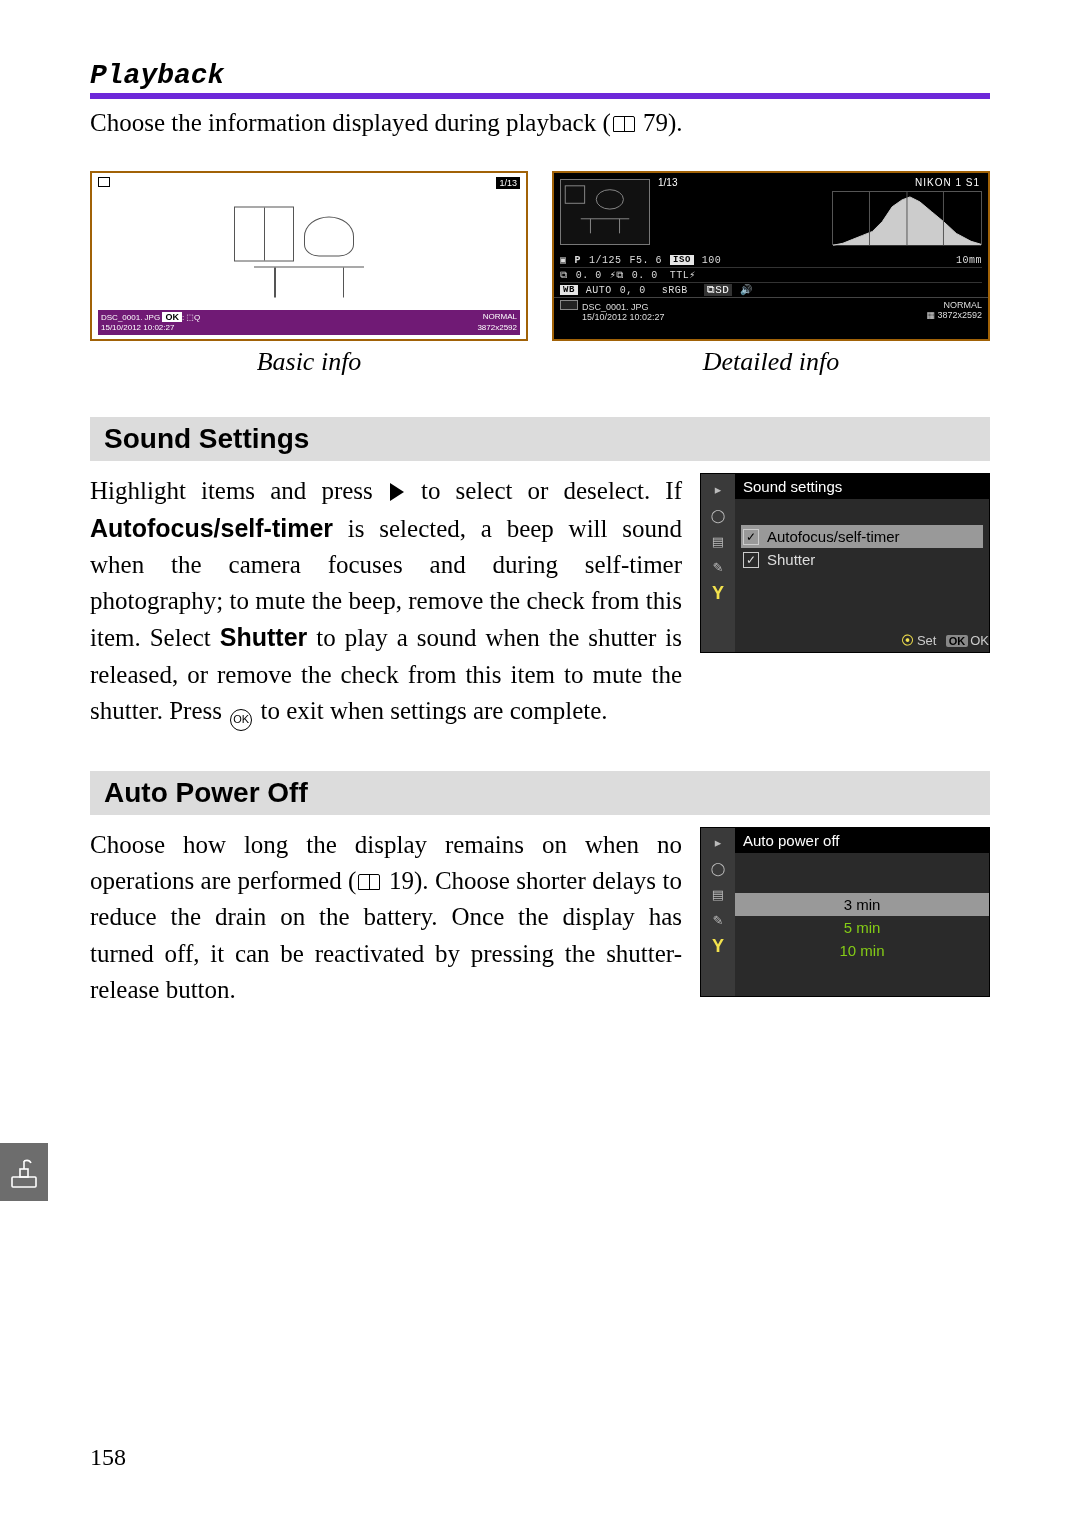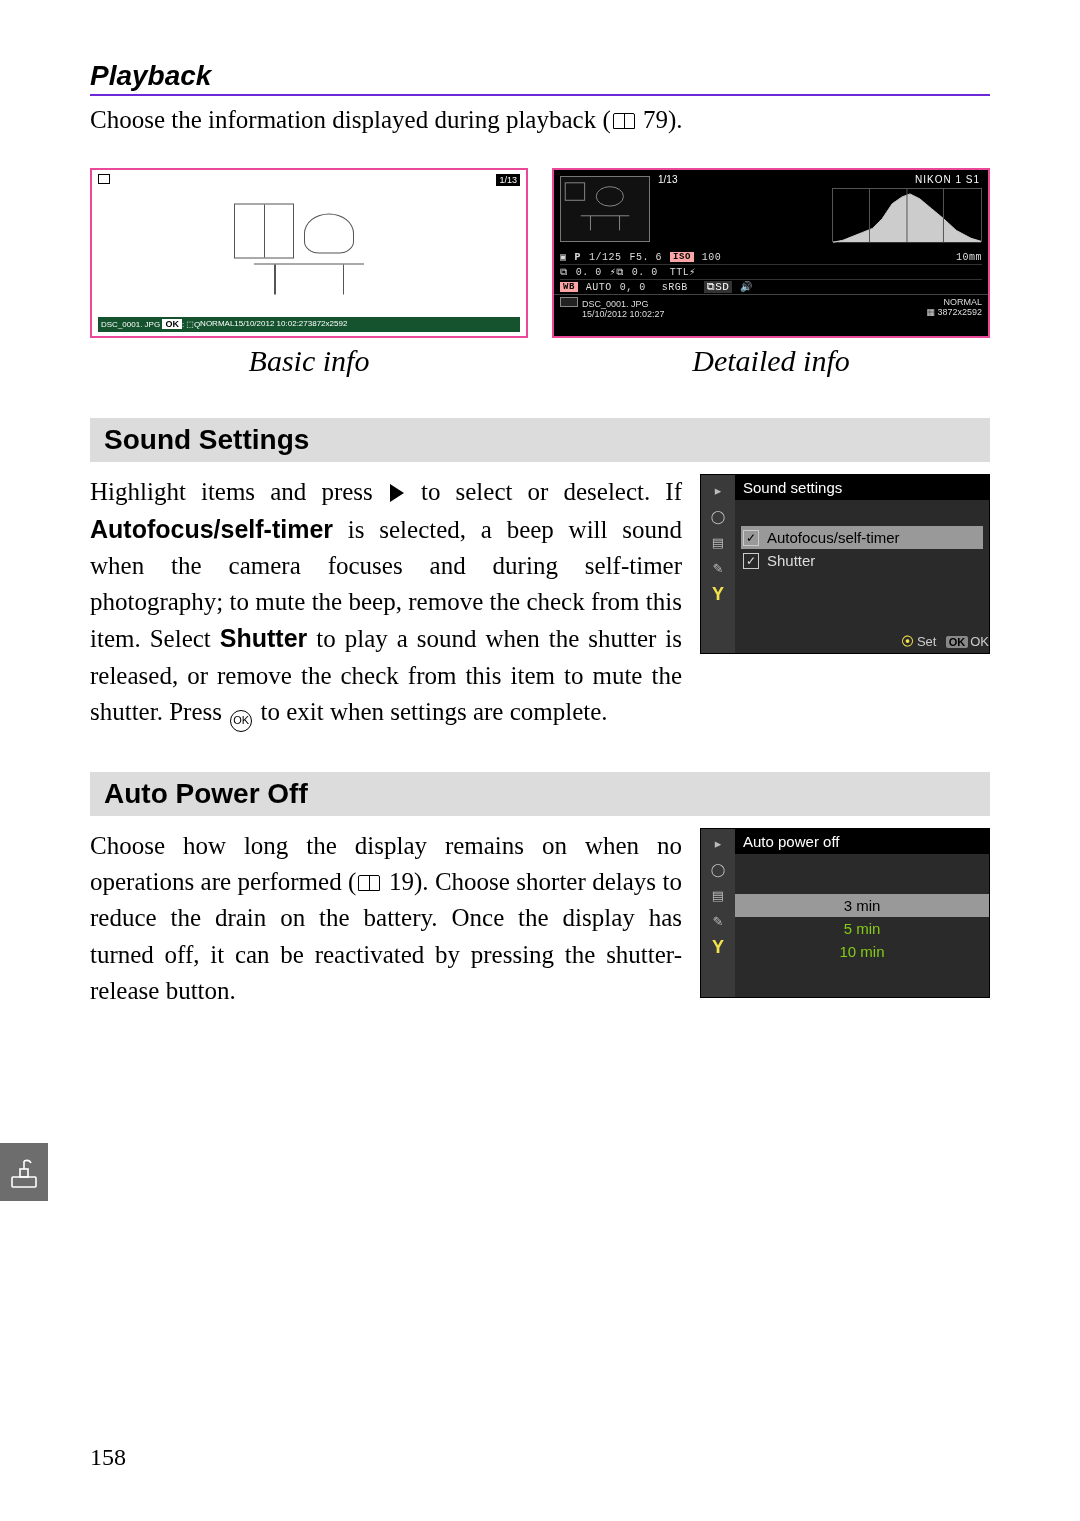--- a/index.html
+++ b/index.html
@@ -6,25 +6,25 @@
   body {
     width: 1080px;
     min-height: 1521px;
     background: #fff;
     font-family: Georgia, 'Times New Roman', serif;
     padding: 60px 90px 40px 90px;
     position: relative;
     color: #000;
   }
   .section-title {
-    font-family: Liberation Sans, sans-serif;
+    font-family: Liberation Mono, monospace;
     font-weight: 700;
     font-style: italic;
     font-size: 28px;
-    border-bottom: 2px solid #6d28d9;
+    border-bottom: 6px solid #6d28d9;
     padding-bottom: 2px;
     margin-bottom: 6px;
   }
   .section-title-bar {
     font-family: 'Helvetica Neue', Arial, sans-serif;
     font-weight: 800;
     font-size: 28px;
     background: #dcdcdc;
     padding: 6px 10px;
     margin-top: 40px;
@@ -73,69 +73,69 @@
   }
   .thumbs-row {
     display: flex;
     justify-content: space-between;
     gap: 24px;
     margin: 30px 0 10px 0;
   }
   .thumb-col { flex: 1; display:flex; flex-direction:column; align-items:center; }
   .thumb-box {
     width: 100%; height: 170px;
-    border: 2px solid #ec4899;
+    border: 2px solid #a16207;
     background: #fff;
     font-family: Arial, sans-serif;
     font-size: 8px;
     color: #000;
     position: relative;
     overflow: hidden;
   }
   .thumb-dark { background:#000; color:#fff; }
   .thumb-caption {
     font-style: italic;
-    font-size: 30px;
+    font-size: 26px;
     margin-top: 6px;
   }
   .still-life {
     position:absolute; left:50%; top:50%; transform:translate(-50%,-55%);
     width: 150px; height: 90px;
   }
   .still-life .window { position:absolute; left:0; top:0; width:60px; height:55px; border:1.5px solid #555; }
   .still-life .window::before, .still-life .window::after { content:""; position:absolute; background:#555; }
   .still-life .window::before { left:50%; top:0; bottom:0; width:1px; }
   .still-life .vase { position:absolute; right:30px; top:10px; width:50px; height:40px; border:1.5px solid #555; border-radius:50% 50% 30% 30%; }
   .still-life .table { position:absolute; left:20px; bottom:0; width:110px; height:30px; border-top:1.5px solid #555; }
   .still-life .table::before, .still-life .table::after { content:""; position:absolute; top:0; width:1.5px; height:30px; background:#555; }
   .still-life .table::before{ left:20px; } .still-life .table::after{ right:20px; }
 
   .basic-info-bar {
     position:absolute; left:6px; right:6px; bottom:4px;
-    background:#14532d; color:#fff; font-size:8px; line-height:10px;
-    padding:2px 3px; display:flex; 
+    background:#701a75; color:#fff; font-size:8px; line-height:10px;
+    padding:2px 3px; display:flex; flex-direction:column;
   }
   .basic-info-bar .row { display:flex; justify-content:space-between; }
   .basic-counter { position:absolute; top:4px; right:6px; background:#000; color:#fff; padding:1px 3px; font-size:9px; }
   .basic-iconcorner { position:absolute; top:4px; left:6px; width:12px; height:10px; border:1px solid #000; }
 
   .det-top { height: 78px; position:relative; }
   .det-minithumb { position:absolute; left:6px; top:6px; width:90px; height:66px; border:1px solid #777; background:#111; }
   .det-minithumb svg { width:100%; height:100%; }
   .det-counter { position:absolute; top:4px; left:104px; color:#fff; font-size:10px; }
   .det-model { position:absolute; top:4px; right:8px; color:#fff; font-size:10px; letter-spacing:1px; }
   .det-histo { position:absolute; right:6px; top:18px; width:150px; height:54px; border:1px solid #555; }
   .det-grid {
     padding: 2px 6px 0 6px;
     font-size: 10px; color:#ddd; letter-spacing:0.5px;
     font-family: 'Courier New', monospace;
   }
   .det-grid .drow { display:flex; gap:8px; align-items:center; padding:1px 0; border-top:1px solid #333; }
   .det-grid .drow:first-child{border-top:none;}
-  .badge { background:#fca5a5; color:#000; padding:0 3px; font-weight:bold; font-size:9px; }
+  .badge { background:#e5e5e5; color:#000; padding:0 3px; font-weight:bold; font-size:9px; }
   .badge-dark { background:#333; color:#fff; padding:0 3px; font-size:11px; }
   .det-bottom {
     border-top:1px solid #444; padding:2px 6px 2px 6px; font-size:9px; color:#ddd;
     display:flex; justify-content:space-between; gap:6px;
   }
   .det-bottom .dots { display:inline-block; width:18px; height:10px; border:1px solid #888; background:#222; margin-right:4px; }
 
   .float-wrap { overflow: hidden; }
   .menu-shot {
     float: right;

